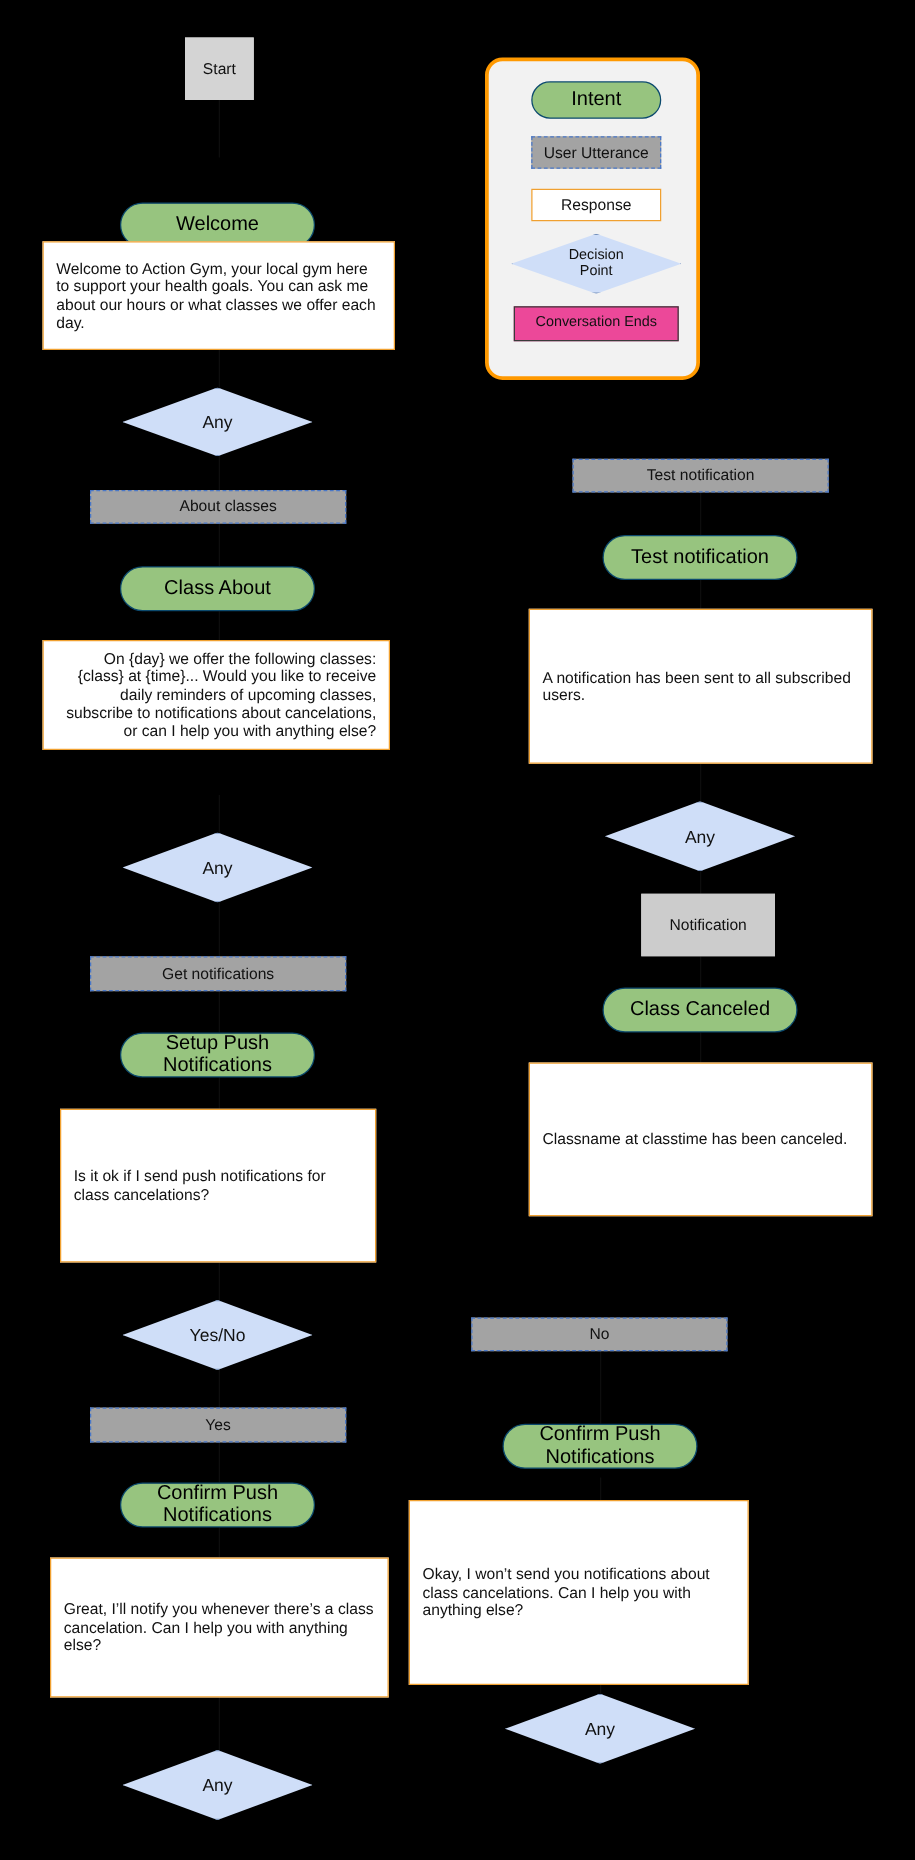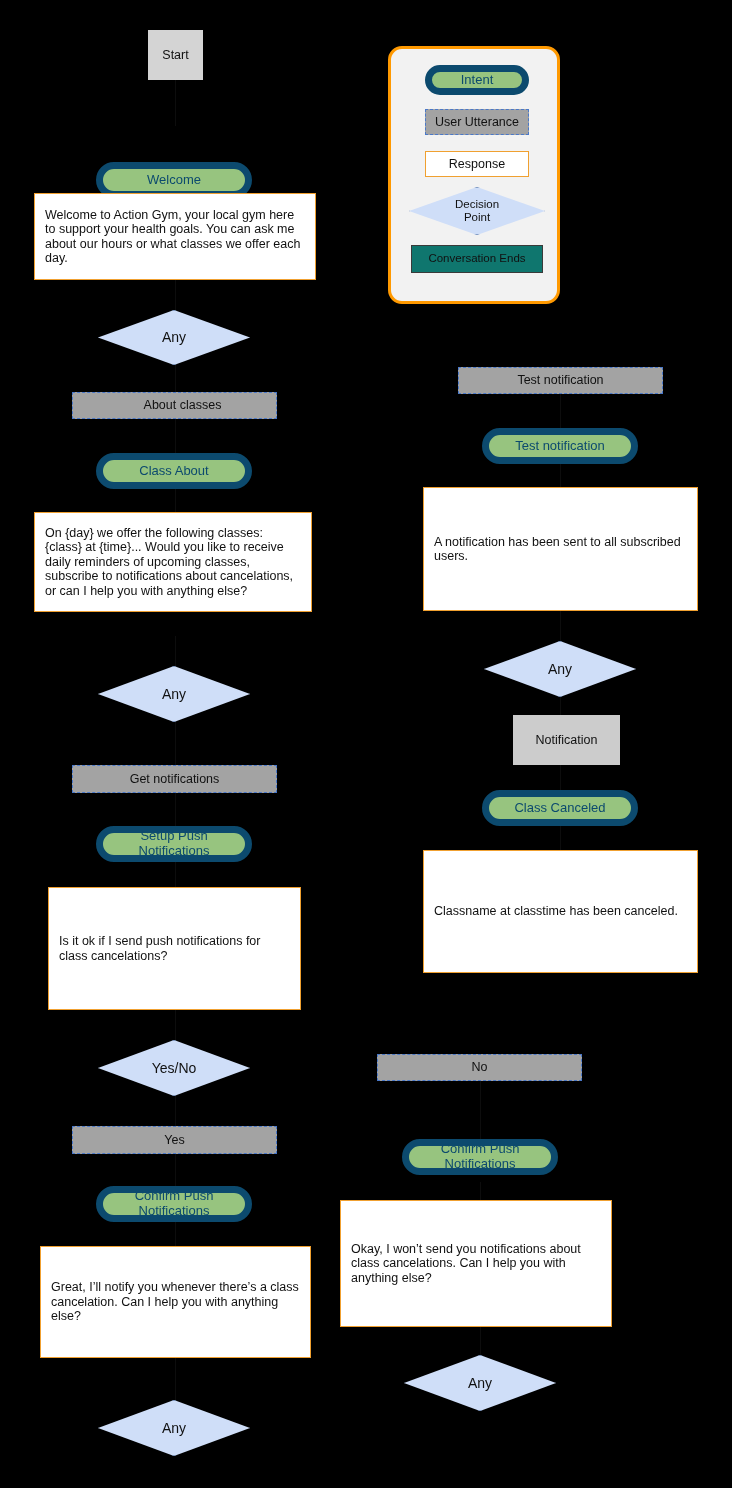--- a/index.html
+++ b/index.html
@@ -33,24 +33,24 @@
   .start-node {
     background: #d4d4d4;
     border: 1px solid #d4d4d4;
     font-size: 12.5px;
     color: #111111;
   }
 
   
   .intent-node {
     background: #97c47f;
-    border: 7px solid #0c4a6e;
+    border: 1px solid #0c4a6e;
     border-radius: 999px;
-    font-size: 13px;
-    color: #0c4a6e;
+    font-size: 16px;
+    color: #000000;
   }
 
   
   .utterance-node {
     background: #a3a3a3;
     border: 1.5px dashed #4a78c8;
     font-size: 12.5px;
     color: #111111;
   }
 
@@ -81,21 +81,21 @@
     box-sizing: border-box;
     clip-path: polygon(50% 0%, 100% 50%, 50% 100%, 0% 50%);
   }
   .decision-node .diamond-label {
     position: relative;
     z-index: 2;
   }
 
   
   .end-node {
-    background: #0f766e;
+    background: #ec4899;
     border: 1.5px solid #3a3a3a;
     font-size: 11.5px;
     color: #111111;
   }
 
   
   .notify-node {
     background: #cccccc;
     border: 1px solid #cccccc;
     font-size: 12.5px;
@@ -193,21 +193,21 @@
   </div>
 
   <div class="node utterance-node" style="left:72px; top:392px; width:205px; height:27px;padding-left:16px;">
     <span>About classes</span>
   </div>
 
   <div class="node intent-node" style="left:96px; top:453px; width:156px; height:36px;">
     <span>Class About</span>
   </div>
 
-  <div class="node response-node" style="left:34px; top:512px; width:278px; height:100px; align-items:center;">
+  <div class="node response-node" style="left:34px; top:512px; width:278px; height:88px; align-items:center;text-align:right;">
     <span>On {day} we offer the following classes: {class} at {time}... Would you like to receive daily reminders of upcoming classes, subscribe to notifications about cancelations, or can I help you with anything else?</span>
   </div>
 
   <div class="node decision-node" style="left:98px; top:666px; width:152px; height:56px;">
     <div class="diamond-shape"></div>
     <span class="diamond-label">Any</span>
   </div>
 
   <div class="node utterance-node" style="left:72px; top:765px; width:205px; height:28px;">
     <span>Get notifications</span>
@@ -276,21 +276,21 @@
 
   <div class="node utterance-node" style="left:377px; top:1054px; width:205px; height:27px;">
     <span>No</span>
   </div>
 
   <div class="node intent-node" style="left:402px; top:1139px; width:156px; height:36px;">
     <span>Confirm Push
 Notifications</span>
   </div>
 
-  <div class="node response-node" style="left:340px; top:1200px; width:272px; height:127px;align-items:center;">
+  <div class="node response-node" style="left:327px; top:1200px; width:272px; height:148px;align-items:center;">
     <span>Okay, I won’t send you notifications about class cancelations. Can I help you with anything else?</span>
   </div>
 
   <div class="node decision-node" style="left:404px; top:1355px; width:152px; height:56px;">
     <div class="diamond-shape"></div>
     <span class="diamond-label">Any</span>
   </div>
 
 </div>
 

